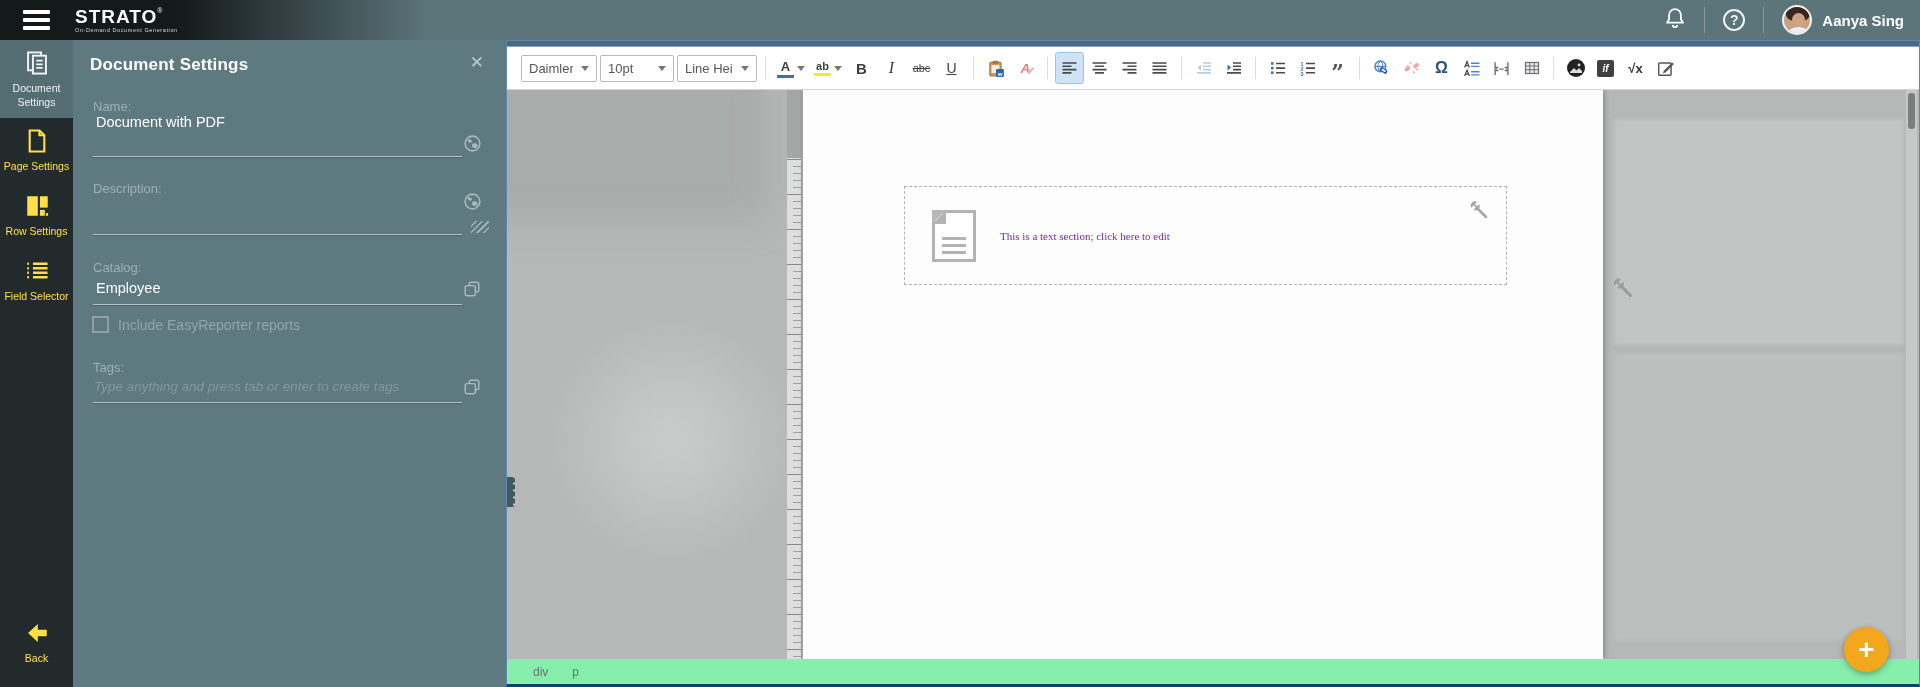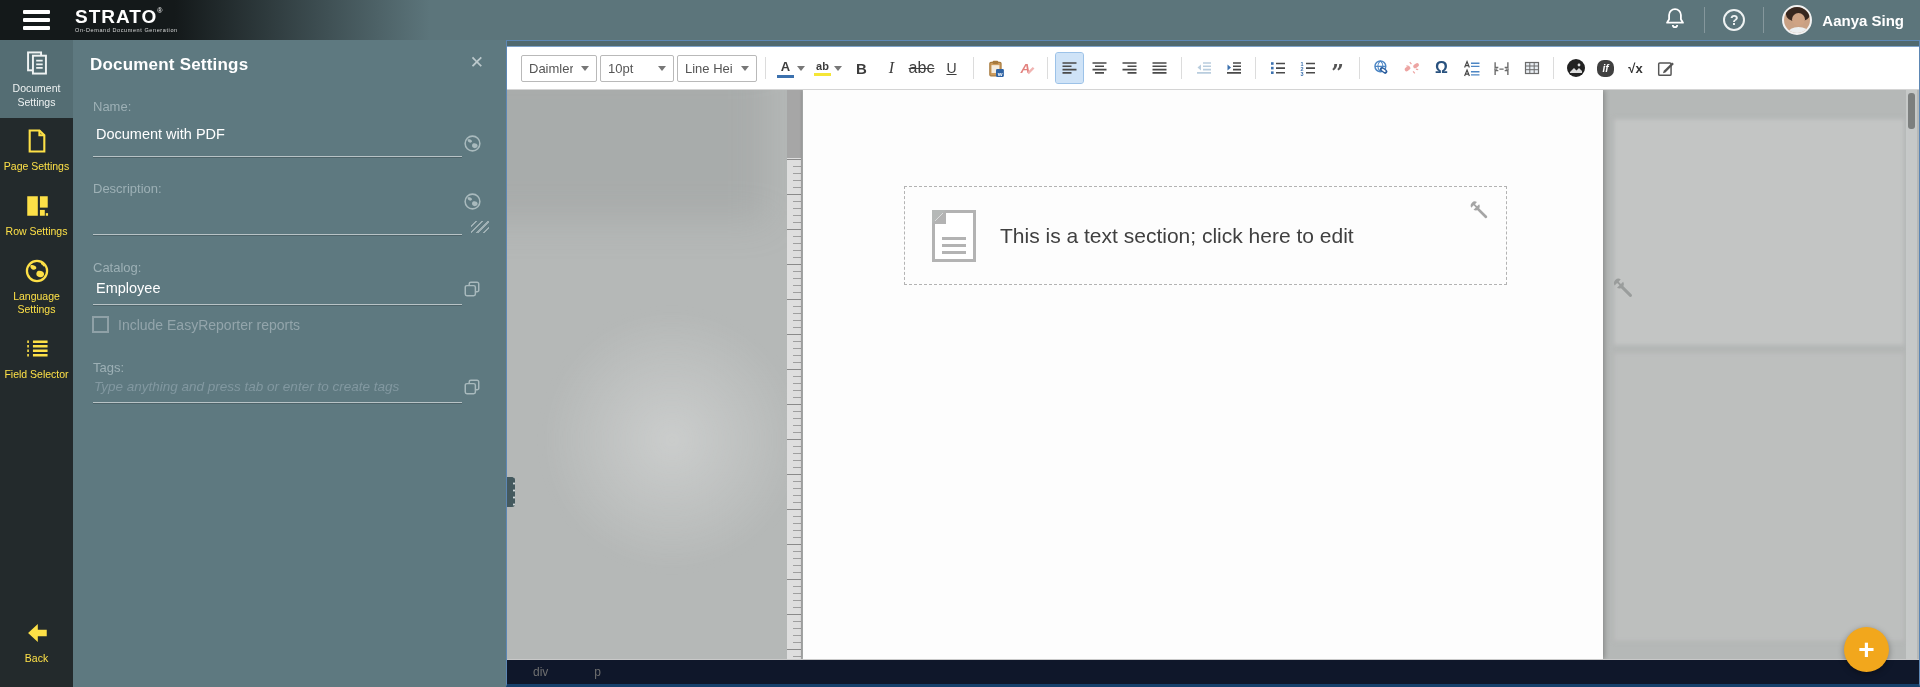--- a/index.html
+++ b/index.html
@@ -69,27 +69,27 @@
            display:flex; align-items:center; padding:0 7px; gap:8px; font-size:13px; cursor:pointer; }
   .tdrop .caret, .mini-caret { width:0; height:0; border-left:4px solid transparent; border-right:4px solid transparent;
            border-top:5px solid #777; }
   .tbtn { min-width:27px; height:30px; display:flex; flex-direction:column; align-items:center;
           justify-content:center; border-radius:2px; cursor:pointer; color:#3d3d3d; position:relative; }
   .tbtn.wide { flex-direction:row; gap:3px; padding:0 3px; }
   .tbtn.active { background:#cfe3f7; outline:1px solid #9cc2e8; }
   .tsep { width:1px; height:22px; background:#dcdcdc; margin:0 5px; }
   .glyph-b { font-weight:bold; font-size:15px; }
   .glyph-i { font-style:italic; font-family:"Liberation Serif", serif; font-size:16px; }
-  .glyph-s { font-size:16px; text-decoration:line-through; }
+  .glyph-s { font-size:11px; text-decoration:line-through; }
   .glyph-u { font-size:14px; text-decoration:underline; }
   .color-bar { width:17px; height:3px; margin-top:1px; }
   .quote-glyph { font-family:"DejaVu Serif", serif; font-size:22px; font-weight:bold; color:#555; line-height:10px; padding-top:8px; }
   .omega-glyph { font-size:16px; font-weight:bold; color:#28517e; }
   .sqrt-glyph { font-size:13px; font-weight:bold; color:#333; }
-  .ifbox { width:17px; height:17px; background:#404040; border-radius:7px; color:#fff;
+  .ifbox { width:17px; height:17px; background:#404040; border-radius:2px; color:#fff;
            font-size:10px; font-style:italic; font-weight:bold; display:flex; align-items:center; justify-content:center; }
   .imgcircle { width:18px; height:18px; border-radius:50%; background:#222; position:relative; overflow:hidden; }
   .imgcircle svg { position:absolute; left:2px; top:3px; }
 
   
   .canvas { position:relative; flex:1; background:#b5b8b7; overflow:hidden; }
   .bg-blob1 { position:absolute; left:30px; top:220px; width:270px; height:260px; border-radius:50%;
               background:radial-gradient(circle,rgba(255,255,255,.30),rgba(255,255,255,0) 70%); filter:blur(6px); }
   .bg-blob2 { position:absolute; left:-40px; top:-30px; width:300px; height:160px;
               background:rgba(130,135,134,.25); filter:blur(18px); }
@@ -110,29 +110,29 @@
           box-shadow:2px 0 5px rgba(0,0,0,.22), -1px 0 3px rgba(0,0,0,.12); }
   .empty-box { position:absolute; left:101px; top:96px; width:603px; height:99px;
                border:1px dashed #b3b3b3; display:flex; align-items:center; padding-left:27px; cursor:pointer; }
   .doc-icon { width:44px; height:52px; border:3px solid #b3b3b3; background:#fff; position:relative; margin-right:24px; }
   .doc-icon .fold { position:absolute; left:-3px; top:-3px; width:0; height:0;
                     border-left:14px solid #b5b8b7; border-bottom:14px solid transparent; }
   .doc-icon .fold2 { position:absolute; left:-2px; top:-2px; width:13px; height:13px;
                      background:linear-gradient(135deg, transparent 49%, #b3b3b3 50%); }
   .doc-icon .l { position:absolute; left:7px; width:24px; height:3.5px; background:#b3b3b3; }
   .empty-title { font-size:19px; font-weight:bold; color:#9a9a9a; margin-bottom:5px; }
-  .empty-sub { font-size:21px; color:#404040; }
+  .empty-sub { font-size:11px; color:#6d28d9;font-family:Liberation Serif, serif; }
   .wrench-in { position:absolute; right:16px; top:12px; }
   .wrench-out { position:absolute; left:1104px; top:186px; }
   .vscroll { position:absolute; right:2px; top:0; width:11px; height:100%; background:rgba(210,212,211,.6); }
   .vscroll .thumb { position:absolute; left:2px; top:3px; width:7px; height:36px; background:#7c7f7e; border-radius:3px; }
 
   
-  .statusbar { height:25px; background:#0f172a; border-top:1px solid #c9c9c9; display:flex; align-items:center;
-               padding-left:26px; gap:46px; flex-shrink:0; }
+  .statusbar { height:25px; background:#86efac; border-top:1px solid #c9c9c9; display:flex; align-items:center;
+               padding-left:26px; gap:24px; flex-shrink:0; }
   .crumb { font-size:12px; color:#6f6f6f; cursor:pointer; }
   .fab { position:absolute; left:1337px; top:586px; width:45px; height:45px; border-radius:50%;
          background:#f2a71c; color:#fff; font-size:28px; font-weight:bold; display:flex; align-items:center;
          justify-content:center; box-shadow:0 2px 6px rgba(0,0,0,.35); cursor:pointer; z-index:40; line-height:1; }
 </style>
 </head>
 <body>
 
 <div class="stage">
 
@@ -185,48 +185,39 @@
       <svg width="26" height="26" viewBox="0 0 16 16">
           <rect x="2" y="2" width="6.5" height="12" fill="currentColor"></rect>
           <rect x="9.8" y="2" width="4.8" height="7" fill="currentColor"></rect>
           <rect x="9.8" y="10.4" width="3" height="3.6" fill="currentColor"></rect>
           <rect x="13.4" y="12.4" width="1.4" height="1.6" fill="currentColor"></rect>
         </svg>
       <span class="side-label">Row Settings</span>
     </div>
     <div class="side-item">
       <svg width="26" height="26" viewBox="0 0 16 16">
-          <circle cx="8" cy="8" r="6.2" fill="none" stroke="currentColor" stroke-width="1.4"></circle>
-          <path d="M4 4.5c1.5-.5 3 .2 3.5 1.2.5 1-.8 1.8-2 1.5C4.3 6.9 3.6 5.6 4 4.5z" fill="currentColor"></path>
-          <path d="M8.5 8c1.8-.4 3.5.3 3.8 1.5.3 1.2-1 2.6-2.5 2.4-1.5-.2-2.2-1-2.2-2 0-.8.4-1.7.9-1.9z" fill="currentColor"></path>
-          <path d="M10.5 3.2c.9.3 1.6 1 1.9 1.8" stroke="currentColor" stroke-width="1" fill="none"></path>
-        </svg>
-      <span class="side-label">Language Settings</span>
-    </div>
-    <div class="side-item">
-      <svg width="26" height="26" viewBox="0 0 16 16">
           <path d="M5.5 3.5h9M5.5 6.3h9M5.5 9.1h9M5.5 11.9h9" stroke="currentColor" stroke-width="1.5"></path>
           <path d="M2 3.5h1.6M2 6.3h1.6M2 9.1h1.6M2 11.9h1.6" stroke="currentColor" stroke-width="1.5" stroke-dasharray="1 1"></path>
         </svg>
       <span class="side-label">Field Selector</span>
     </div>
     <div class="side-item side-back">
       <svg width="26" height="26" viewBox="0 0 16 16">
           <path d="M8.5 2.5 2.5 8l6 5.5V10H14V6H8.5z" fill="currentColor"></path>
         </svg>
       <span class="side-label">Back</span>
     </div>
   </div>
 
   <div class="panel">
     <div class="panel-title">Document Settings</div>
     <div class="panel-close">✕</div>
 
     <div class="fld-label" style="top:59px">Name:</div>
-    <div class="fld-value" style="top:86px">Document with PDF</div>
+    <div class="fld-value" style="top:74px">Document with PDF</div>
     <div class="fld-line" style="top:116px"></div>
     <span class="fld-icon" style="top:94px">
       <svg width="19" height="19" viewBox="0 0 16 16">
           <circle cx="8" cy="8" r="6.2" fill="none" stroke="currentColor" stroke-width="1.3"></circle>
           <path d="M4 4.5c1.5-.5 3 .2 3.5 1.2.5 1-.8 1.8-2 1.5C4.3 6.9 3.6 5.6 4 4.5z" fill="currentColor"></path>
           <path d="M8.5 8c1.8-.4 3.5.3 3.8 1.5.3 1.2-1 2.6-2.5 2.4-1.5-.2-2.2-1-2.2-2 0-.8.4-1.7.9-1.9z" fill="currentColor"></path>
         </svg>
     </span>
 
     <div class="fld-label" style="top:141px">Description:</div>

